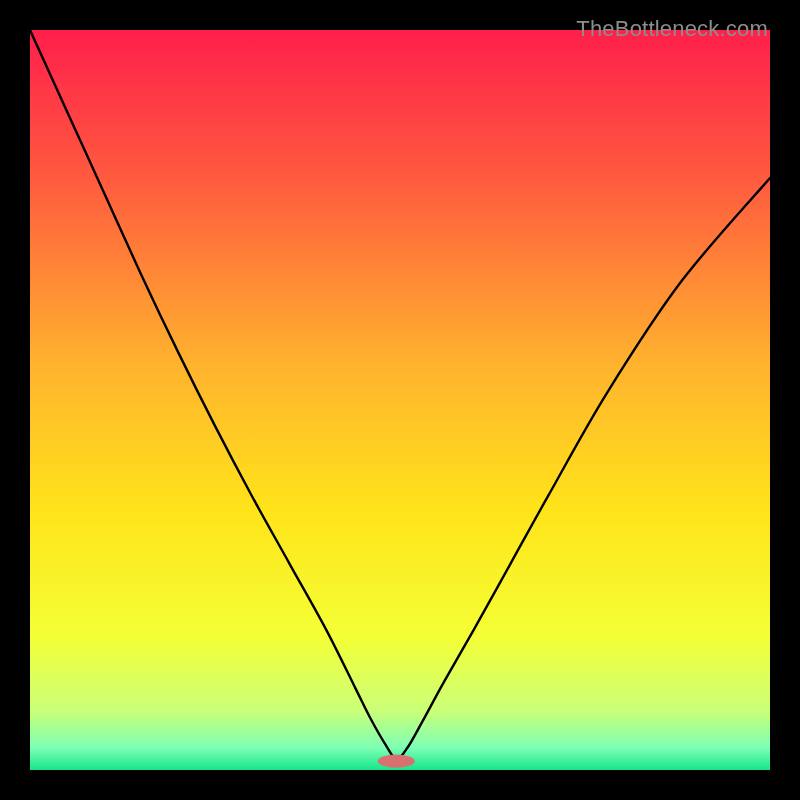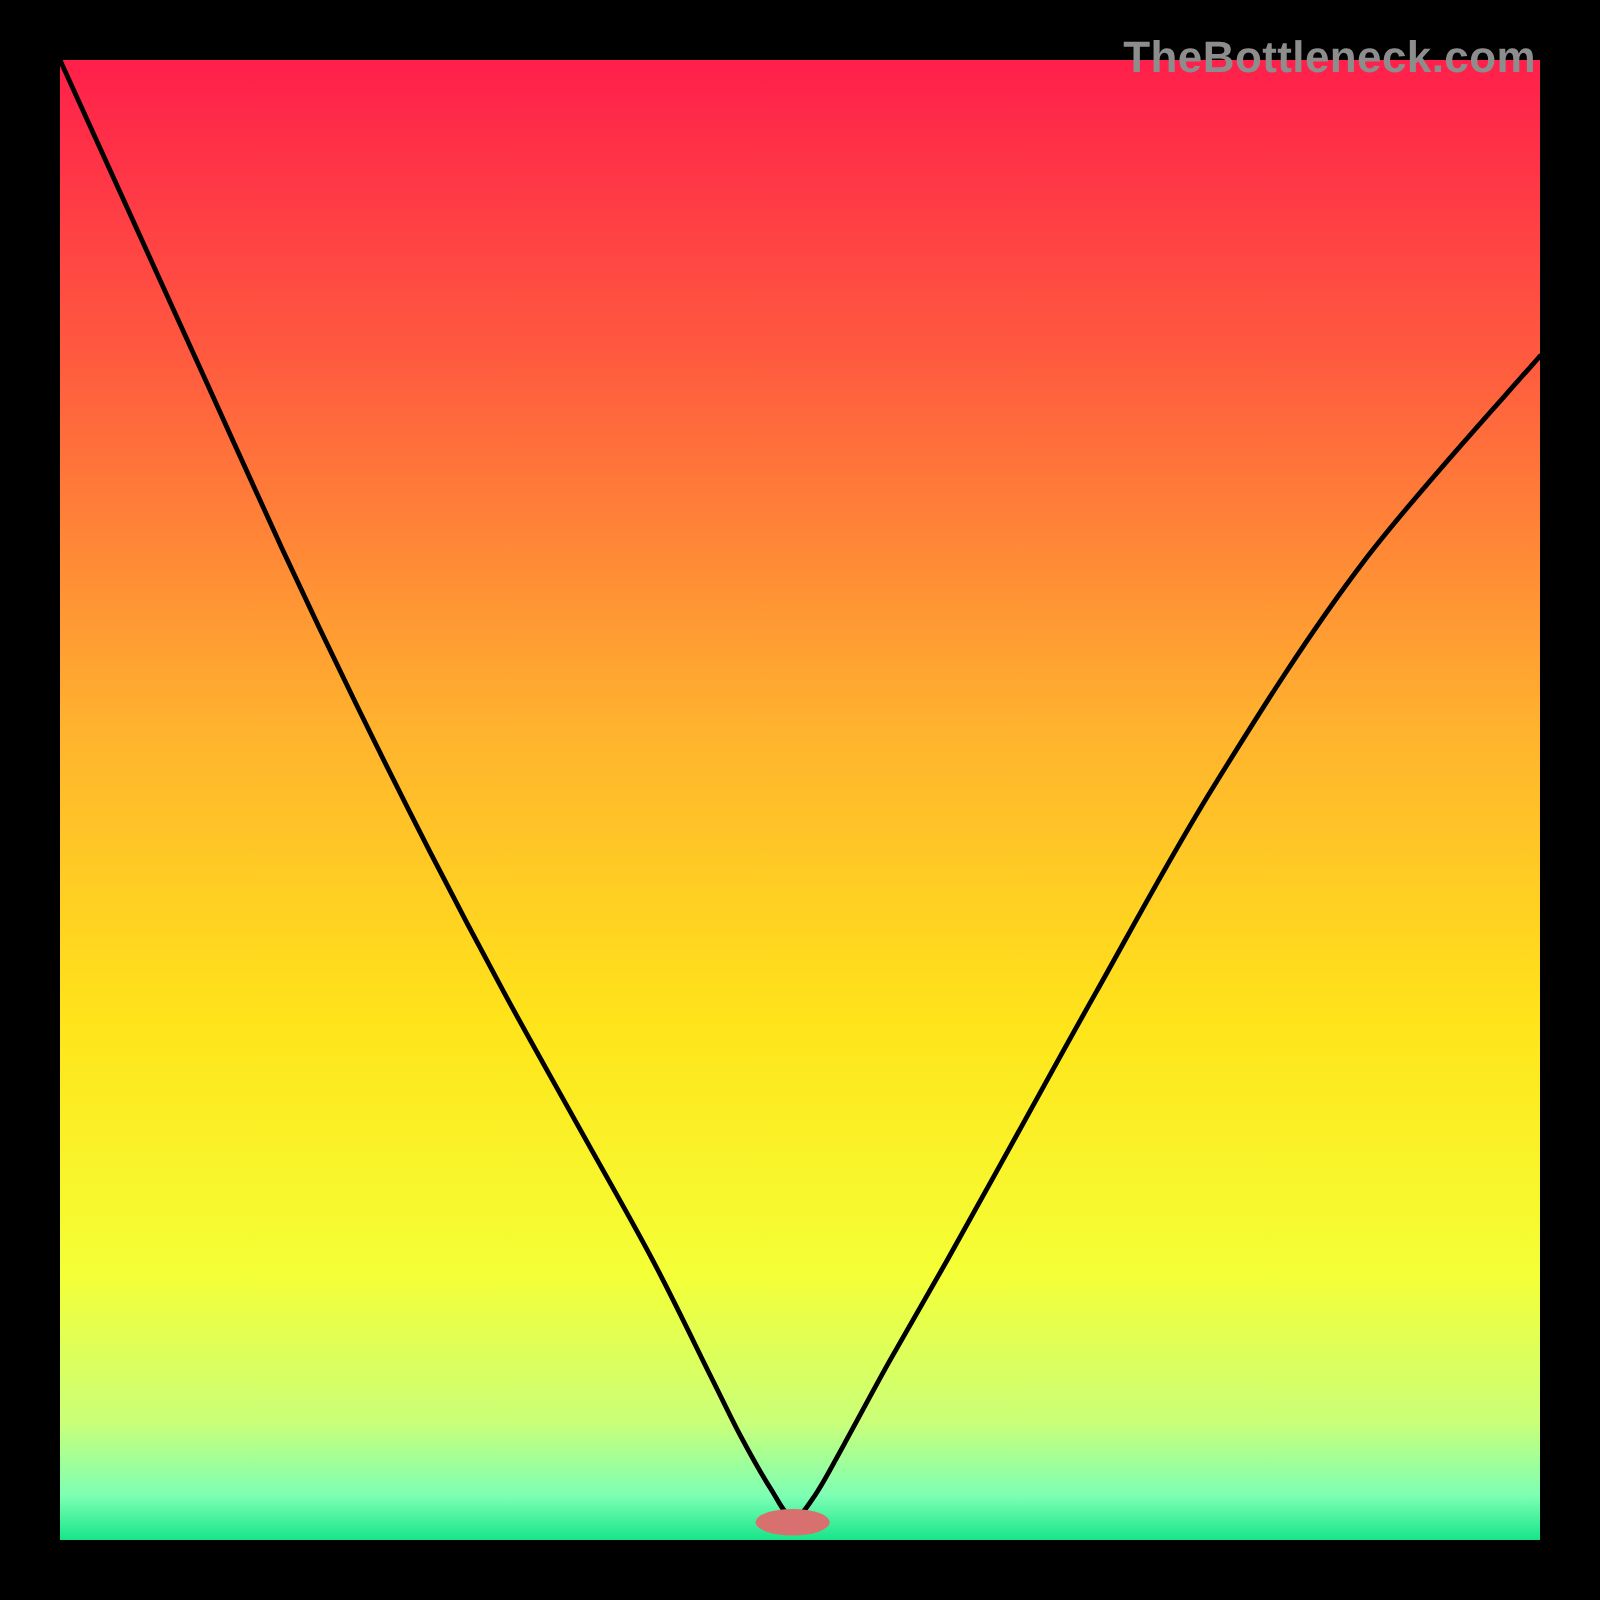--- a/index.html
+++ b/index.html
@@ -25,21 +25,21 @@
     top: 20px;
     width: 740px;
     height: 740px;
   }
   .watermark {
     position: absolute;
     top: 6px;
     right: 22px;
     color: #8d8d8d;
     font-size: 22px;
-    font-weight: 700;
+    font-weight: 400;
     letter-spacing: 0.2px;
     user-select: none;
   }
   svg { display: block; }
 </style>
 </head>
 <body>
 
 <div class="frame">
   <div class="plot">

